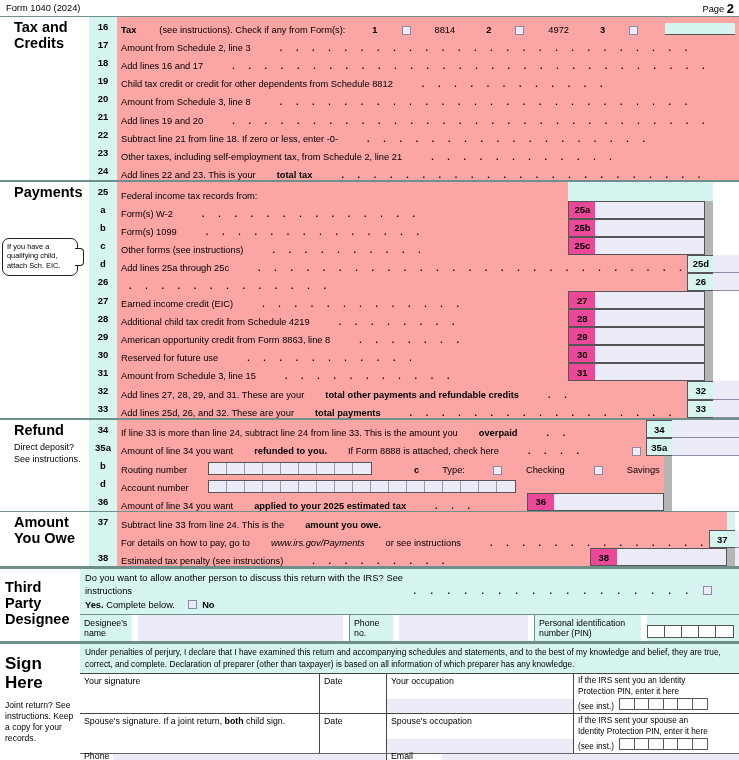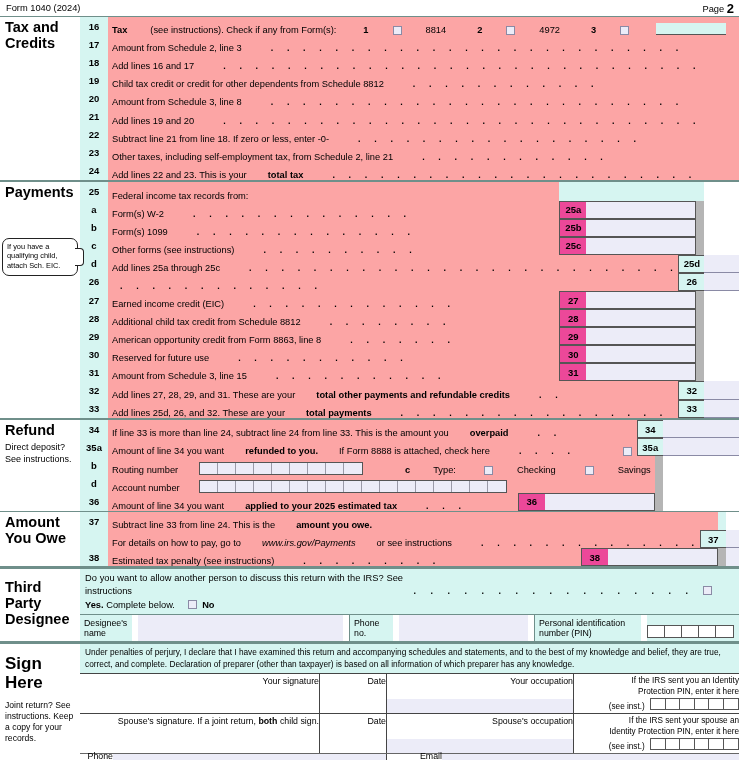--- a/index.html
+++ b/index.html
@@ -22,21 +22,21 @@
   .hdr{
     height:16px;border-bottom:1.6px solid #6f8f8a;
     display:flex;align-items:center;justify-content:space-between;
     padding:0 5px 0 6px;background:#fff;font-size:9.3px;
   }
   .hdr .pg{font-size:9.3px;}
   .hdr .pgnum{font-size:13px;font-weight:bold;vertical-align:-1px;}
 
   
   
-  .sec{position:relative;}
+  .sec{position:relative;padding-left:9px;}
   .cat{
     width:80px;flex:0 0 80px;background:#fff;
     font-size:14.5px;font-weight:bold;line-height:1.12;
     padding:2px 0 0 5px;box-sizing:border-box;
   }
   .cat .small{font-size:9px;font-weight:normal;line-height:1.25;display:block;margin-top:4px;}
   .body{flex:1 1 auto;}
 
   .lrow{display:flex;height:18.1px;box-sizing:border-box;position:relative;}
   .lno{
@@ -121,21 +121,21 @@
 
   .tpq{background:#d6f5f1;padding:3px 5px 2px 5px;font-size:9.3px;line-height:1.45;}
   .tprow{display:flex;height:26px;border-top:1.4px solid #6f8f8a;gap:6px;}
   .tpcell{display:flex;align-items:center;background:#d6f5f1;box-sizing:border-box;}
   .tplab{font-size:8.8px;line-height:1.22;padding-left:4px;}
   .fillb{background:#ececf8;}
 
   .perj{background:#d6f5f1;padding:3px 6px 3px 5px;font-size:8.3px;line-height:1.4;}
 
   .sg{display:flex;box-sizing:border-box;}
-  .sgcell{box-sizing:border-box;border-right:1.3px solid #444;position:relative;text-align:right;}
+  .sgcell{box-sizing:border-box;border-right:1.3px solid #444;position:relative;}
   .sgcell:last-child{border-right:none;}
   .sglab{font-size:8.8px;padding:2px 0 0 4px;}
   .sgfill{position:absolute;left:0;right:0;bottom:0;height:14px;background:#ececf8;}
 </style>
 </head>
 <body>
 
 <div class="page">
 
   <div class="hdr">
@@ -336,21 +336,21 @@
         </div>
         <div class="subno">27</div>
         <div class="subamt"></div>
         <div class="gut"></div>
         <div class="mainblank"></div>
       </div>
 
       <div class="lrow">
         <div class="lno">28</div>
         <div class="desc">
-          <span>Additional child tax credit from Schedule 8812</span>
+          <span>Additional child tax credit from Schedule 4219</span>
           <span class="leaders">. . . . . . . .</span>
         </div>
         <div class="subno">28</div>
         <div class="subamt"></div>
         <div class="gut"></div>
         <div class="mainblank"></div>
       </div>
 
       <div class="lrow">
         <div class="lno">29</div>

